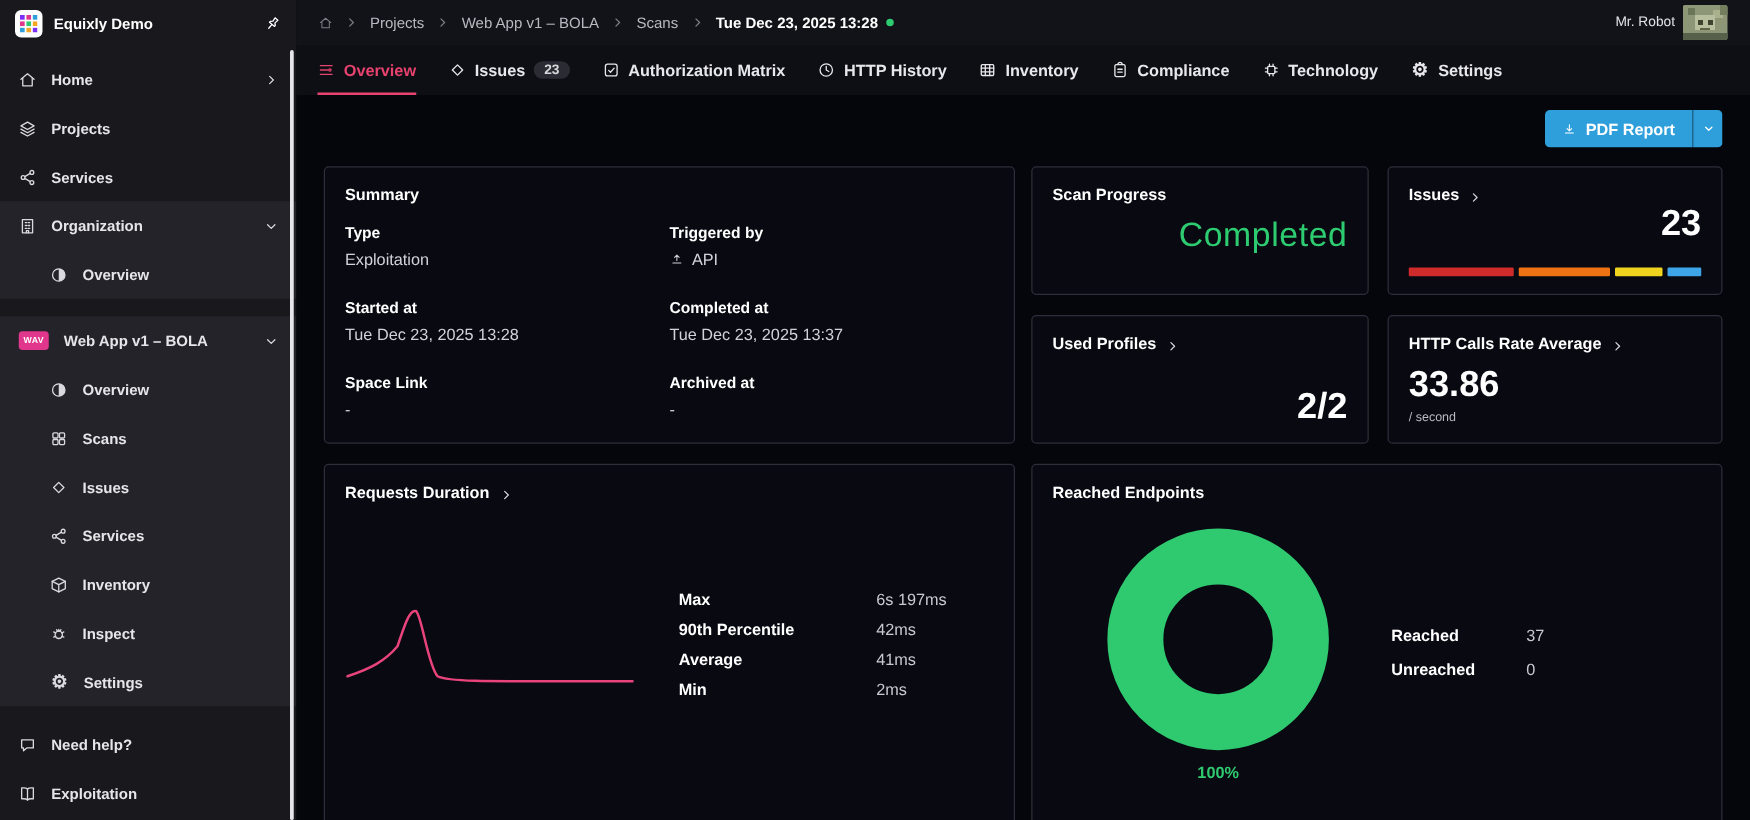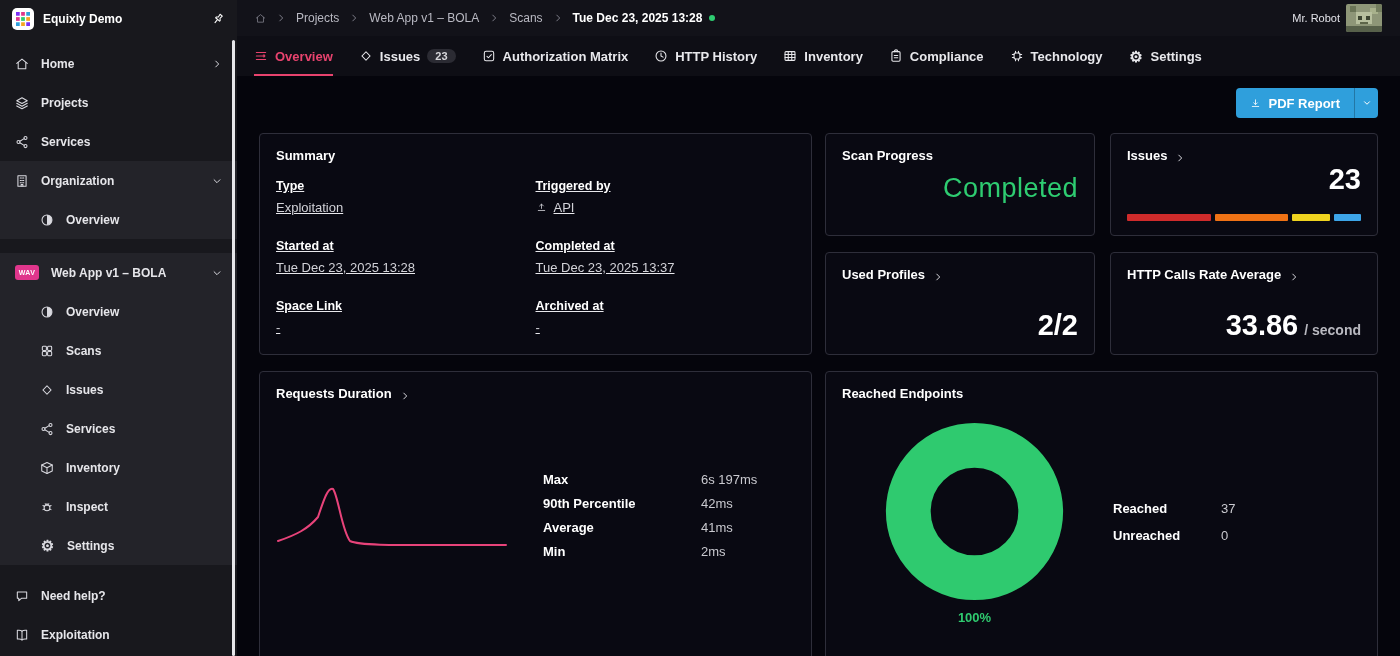--- a/index.html
+++ b/index.html
@@ -55,33 +55,33 @@
   .cards { display:flex; gap:13px; }
   .col { width:553px; display:flex; flex-direction:column; gap:16px; }
   .small-grid { display:grid; grid-template-columns:270px 268px; column-gap:15px; row-gap:16px; }
   .card { background:#090912; border:1px solid #2e2e3a; border-radius:4px; padding:14px 16px; }
   .card-title-row { display:flex; align-items:flex-end; gap:8px; }
   .card-title { font-size:13px; font-weight:700; color:#fff; }
   .title-chev { color:#d6d6dc; display:flex; cursor:pointer; }
 
   
   .card-summary { height:222px; }
-  .fields { display:grid; grid-template-columns:1fr 1fr; row-gap:24px; margin-top:16px;text-decoration:underline; }
+  .fields { display:grid; grid-template-columns:1fr 1fr; row-gap:24px; margin-top:16px; }
   .f-label { font-size:12.5px; font-weight:700; color:#fff; }
   .f-value { font-size:13px; color:#d2d2d8; margin-top:7px; display:flex; align-items:center; gap:7px; }
 
   
   .card-sm { height:103px; display:flex; flex-direction:column; }
   .scan-status { margin-top:10px; text-align:right; font-size:27px; font-weight:500; letter-spacing:.5px; color:var(--success-green,#2ecc71); }
   .big-num { margin-top:auto; text-align:right; font-size:29px; font-weight:700; color:#fff; line-height:1; }
   .issues-num { margin-top:2px; }
   .sev-bar { margin-top:auto; display:flex; gap:4px; height:7px; border-radius:2px; }
   .seg { border-radius:1px; }
-  .rate-wrap { margin-top:auto; display:flex; justify-content:flex-end; align-items:baseline; gap:6px; }
-  .rate-unit { font-size:14px; font-weight:700; color:#b9b9c0; }
+  .rate-wrap { margin-top:auto; display:flex; justify-content:flex-end; align-items:baseline; gap:6px;flex-direction:column; }
+  .rate-unit { font-size:10px; font-weight:400; color:#b9b9c0; }
 
   
   .card-req { height:300px; }
   .req-body { display:flex; align-items:flex-end; gap:32px; margin-top:62px; }
   .spark { flex:0 0 auto; }
   .spark-path { fill:none; stroke:var(--chart-pink,#e8437a); stroke-width:2; stroke-linecap:round; }
   .stats { display:flex; flex-direction:column; gap:9px; padding-bottom:4px; }
   .stat-row { display:flex; font-size:13px; }
   .stat-label { width:158px; font-weight:700; color:#fff; }
   .stat-value { color:#c9c9cf; }

